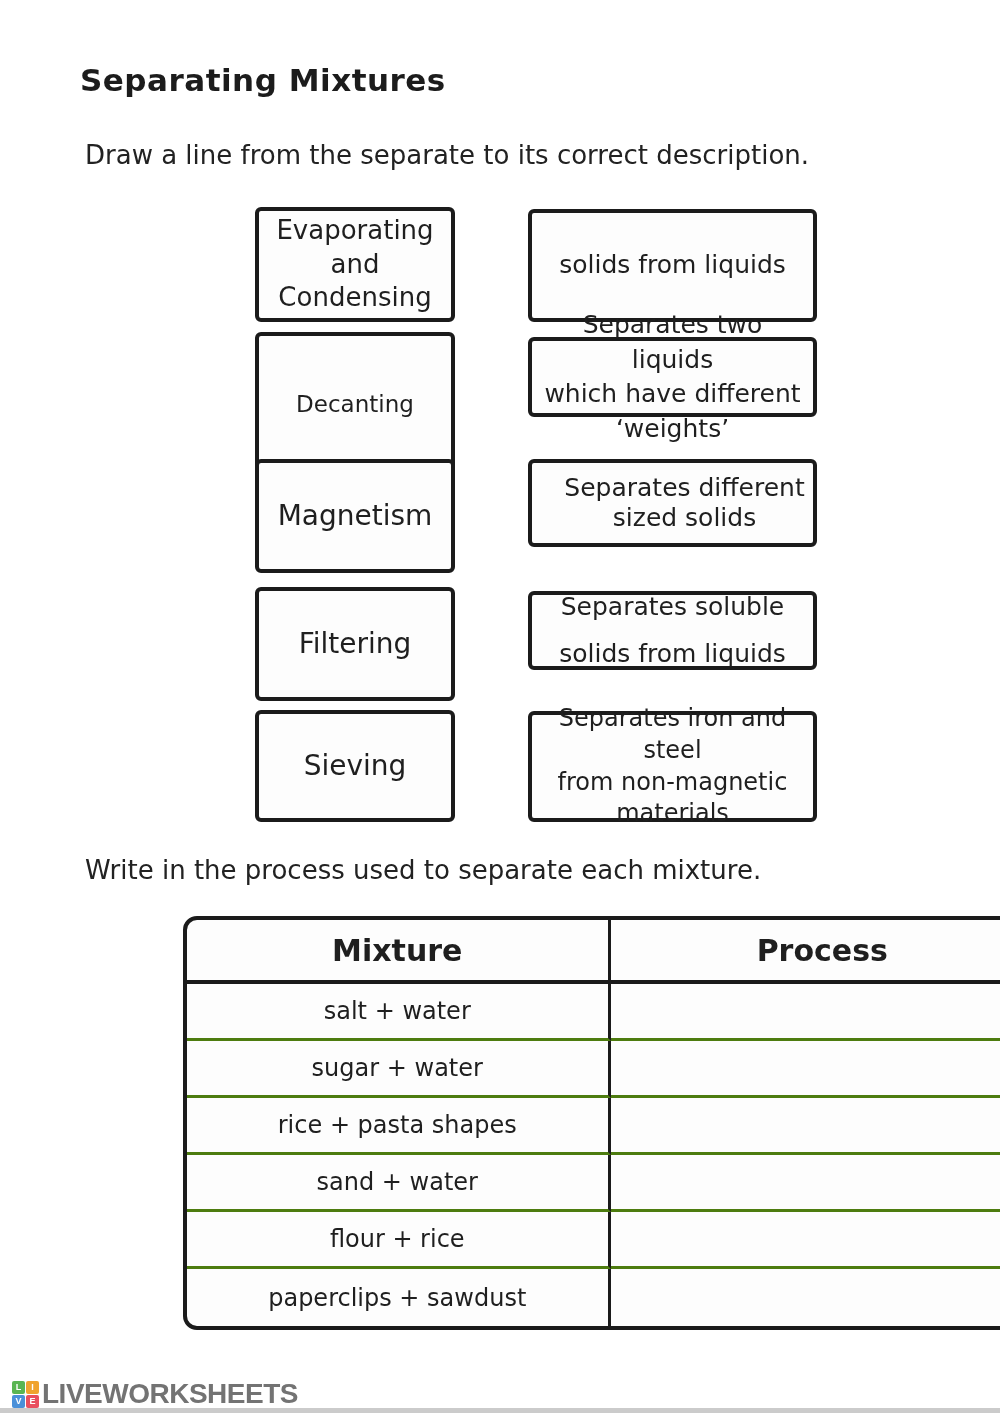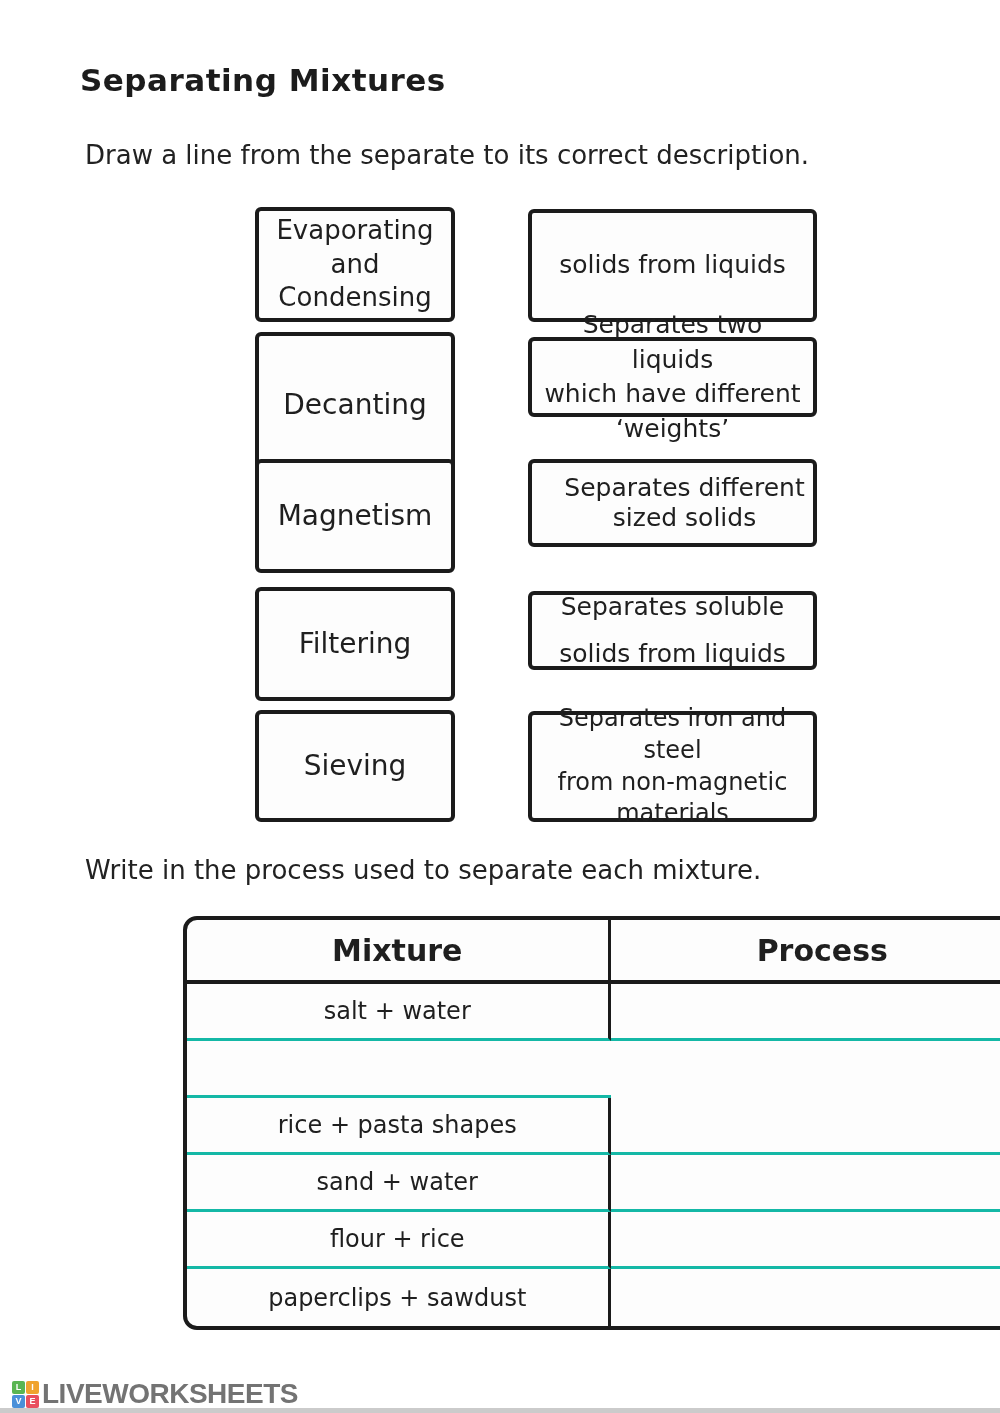--- a/index.html
+++ b/index.html
@@ -42,21 +42,21 @@
     align-items: center;
     justify-content: center;
     text-align: center;
     padding: 4px 8px;
     cursor: pointer;
   }
   .proc-box { left: 255px; width: 200px; font-size: 26px; line-height: 1.3; }
   .desc-box { left: 528px; width: 289px; font-size: 25px; }
 
   #proc-0 { top: 207px; height: 115px; }
-  #proc-1 { top: 332px; height: 146px; font-size: 28px; }
+  #proc-1 { top: 332px; height: 146px; font-size: 23px; }
   #proc-2 { top: 459px; height: 114px; font-size: 28px; }
   #proc-3 { top: 587px; height: 114px; font-size: 28px; }
   #proc-4 { top: 710px; height: 112px; font-size: 28px; }
 
   #desc-0 { top: 209px; height: 113px; line-height: 1.85; }
   #desc-1 { top: 337px; height: 80px; line-height: 1.38; }
   #desc-2 { top: 459px; height: 88px; line-height: 1.2; padding-left: 32px; }
   #desc-3 { top: 591px; height: 79px; line-height: 1.85; }
   #desc-4 { top: 711px; height: 111px; line-height: 1.32; font-size: 24px; }
 
@@ -80,21 +80,21 @@
     text-align: center;
     box-sizing: border-box;
   }
   .t-cell.first { border-right: 3px solid #1b1b1b; }
   .t-head .t-cell {
     height: 64px;
     font-size: 30px;
     font-weight: 600;
     border-bottom: 4px solid #1b1b1b;
   }
-  .t-body .t-cell { height: 57px; font-size: 24px; border-bottom: 3px solid #14b8a6; }
+  .t-body .t-cell { height: 57px; font-size: 24px; border-bottom: 3px solid #4d7c0f; }
   .t-body:last-child .t-cell { border-bottom: none; }
 
   
   .footer {
     position: absolute;
     left: 12px; top: 1378px;
     display: flex;
     align-items: center;
   }
   .logo-grid {
@@ -197,20 +197,21 @@
   <div class="mix-table">
     <div class="t-row t-head">
       <div class="t-cell first">Mixture</div>
       <div class="t-cell">Process</div>
     </div>
     <div class="t-row t-body">
       <div class="t-cell first">salt + water</div>
       <div class="t-cell"></div>
     </div>
     <div class="t-row t-body">
+      <div class="t-cell first">sugar + water</div>
       <div class="t-cell"></div>
     </div>
     <div class="t-row t-body">
       <div class="t-cell first">rice + pasta shapes</div>
       <div class="t-cell"></div>
     </div>
     <div class="t-row t-body">
       <div class="t-cell first">sand + water</div>
       <div class="t-cell"></div>
     </div>

